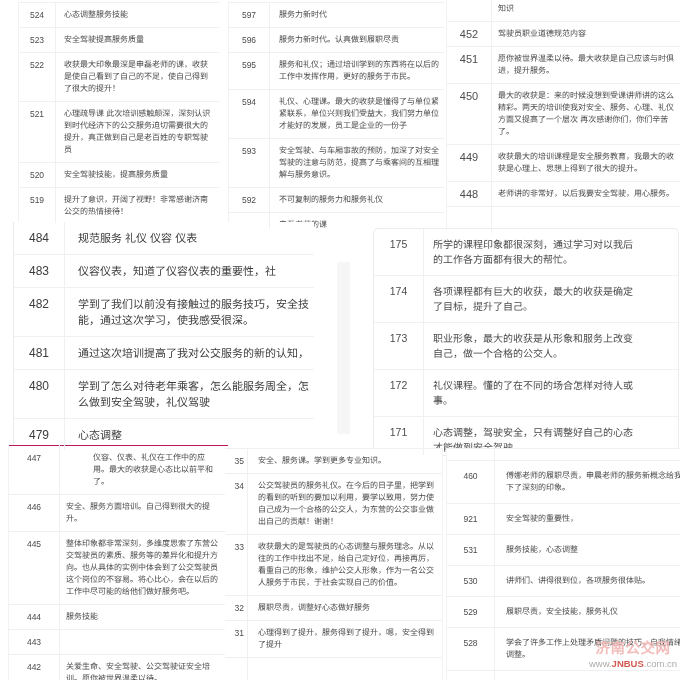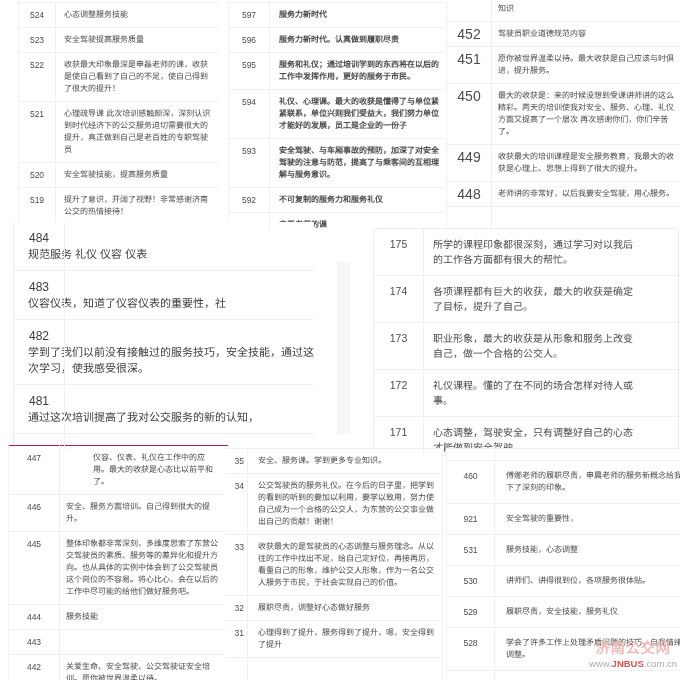--- a/index.html
+++ b/index.html
@@ -24,34 +24,34 @@
   #p1 .row:first-child{border-top:1px solid #f0f0f0;}
   #p1 .num{width:36px;font-size:8.5px;}
   #p1 .txt{padding:0 5px 0 9px;}
 
   
   #p2{left:228px;top:2px;width:215px;height:227px;font-size:8px;line-height:12px;border-left:1px solid #f2f2f2;}
   #p2::before{left:40px;}
   #p2 .row{padding:6px 0;}
   #p2 .row:first-child{border-top:1px solid #f0f0f0;}
   #p2 .num{width:40px;font-size:8.5px;}
-  #p2 .txt{padding:0 5px 0 10px;font-weight:bold;}
+  #p2 .txt{padding:0 5px 0 10px;}
 
   
   #p3{left:446px;top:0px;width:234px;height:233px;font-size:8px;line-height:12px;border-left:1px solid #f2f2f2;}
   #p3::before{left:44px;}
   #p3 .row{padding:6px 0;}
   #p3 .row:first-child{padding-top:3px;}
-  #p3 .num{width:44px;font-size:14px;}
+  #p3 .num{width:44px;font-size:11px;}
   #p3 .txt{padding:0 6px 0 7px;}
 
   
   #p4{left:13px;top:222px;width:300px;height:228px;font-size:11px;line-height:16px;border-left:1px solid #ececec;}
   #p4::before{left:50px;}
-  #p4 .row{padding:8px 0;flex-direction:column;}
+  #p4 .row{padding:8px 0;}
   #p4 .num{width:50px;font-size:12px;color:#3c3c3c;}
   #p4 .txt{padding:0 0 0 14px;color:#3c3c3c;}
 
   
   #p5{left:373px;top:228px;width:304px;height:226px;font-size:10px;line-height:15px;border:1px solid #ececec;border-radius:5px 5px 0 0;}
   #p5::before{left:49px;}
   #p5 .row{padding:8px 0;}
   #p5 .row:last-child{border-bottom:none;}
   #p5 .num{width:49px;font-size:10.5px;}
   #p5 .txt{padding:0 40px 0 10px;}

